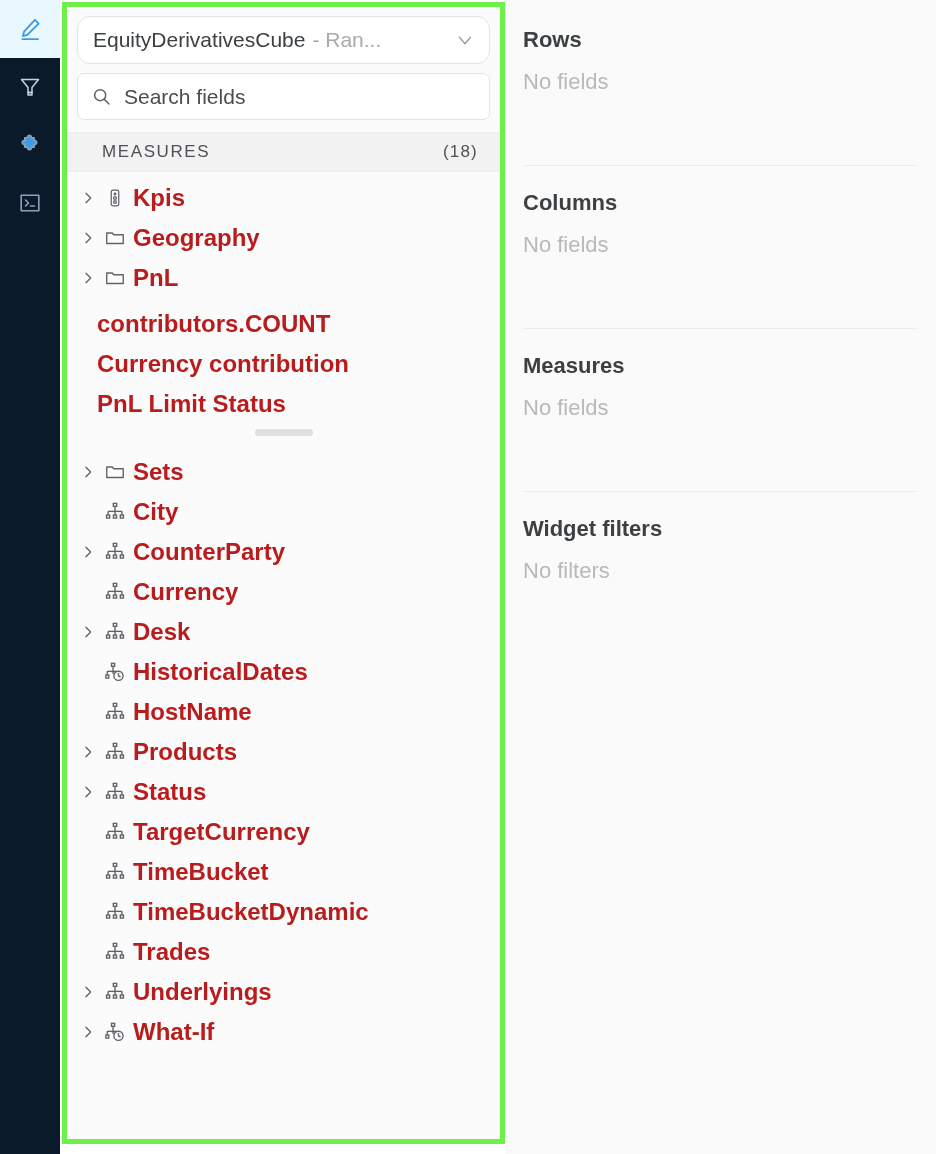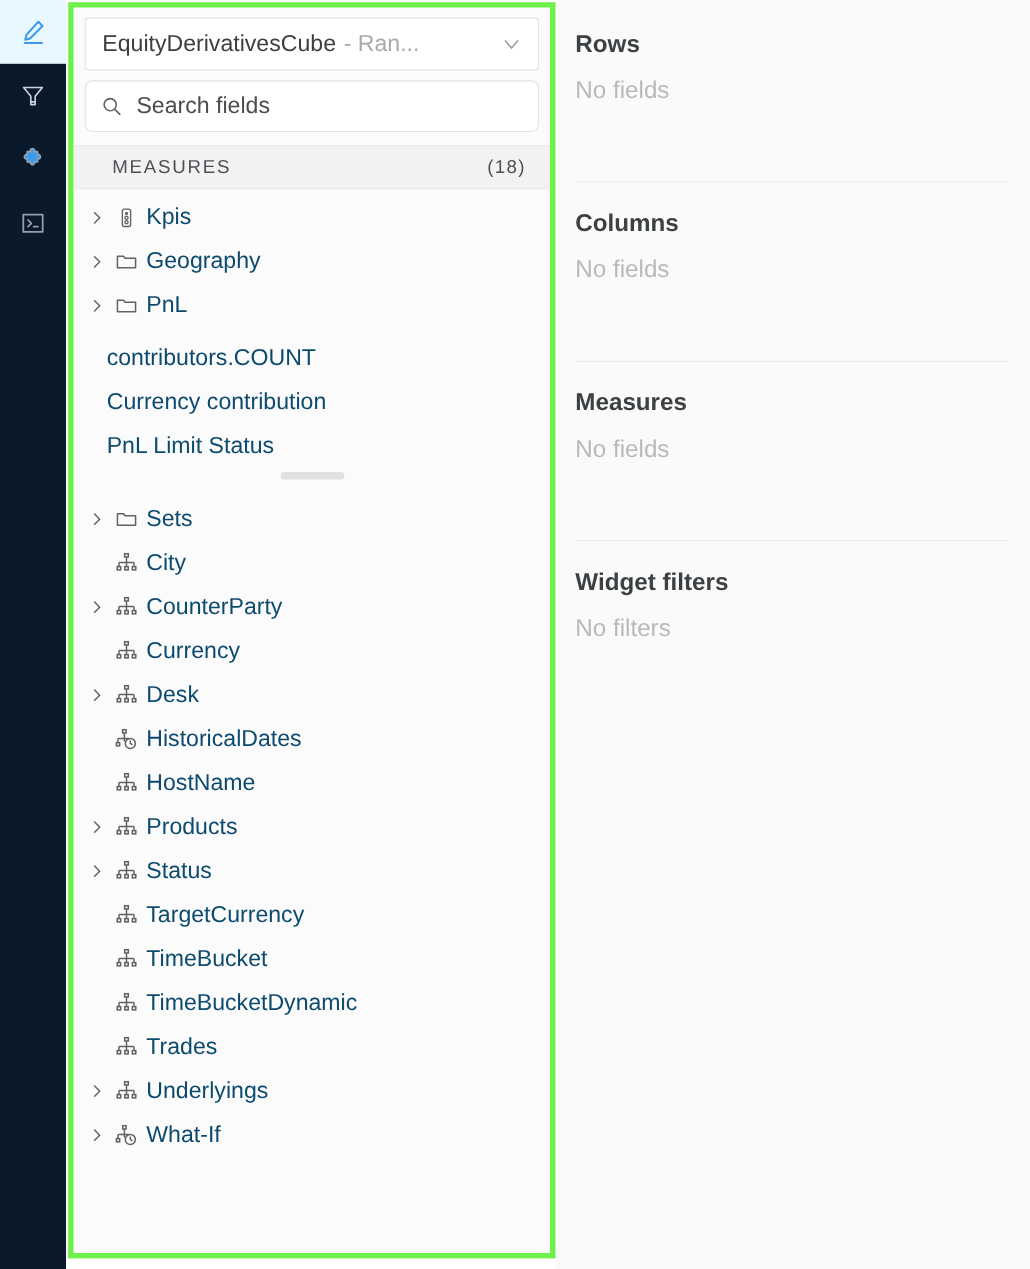--- a/index.html
+++ b/index.html
@@ -60,21 +60,21 @@
     display: flex;
     flex-direction: column;
     overflow: hidden;
   }
 
   .cube-select {
     margin: 9px 10px 0 10px;
     height: 48px;
     background: #ffffff;
     border: 1px solid #e3e3e3;
-    border-radius: 3px;
+    border-radius: 13px;
     display: flex;
     align-items: center;
     padding: 0 13px 0 15px;
     cursor: pointer;
   }
   .cube-name {
     font-size: 21px;
     color: #3c4043;
     white-space: nowrap;
   }
@@ -142,23 +142,24 @@
   }
   .node-icon {
     width: 28px;
     flex: 0 0 28px;
     display: flex;
     align-items: center;
     justify-content: center;
     margin-right: 4px;
   }
   .node-label {
-    font-size: 21px;
-    color: #0c4a6e;
+    font-size: 24px;
+    color: #b91c1c;
     white-space: nowrap;
+    font-weight: bold;
   }
   .tree-row.leaf-nopad { padding-left: 30px; align-items: flex-end; }
 
   .resize-handle-wrap {
     height: 28px;
     display: flex;
     align-items: center;
     justify-content: center;
     cursor: ns-resize;
   }

